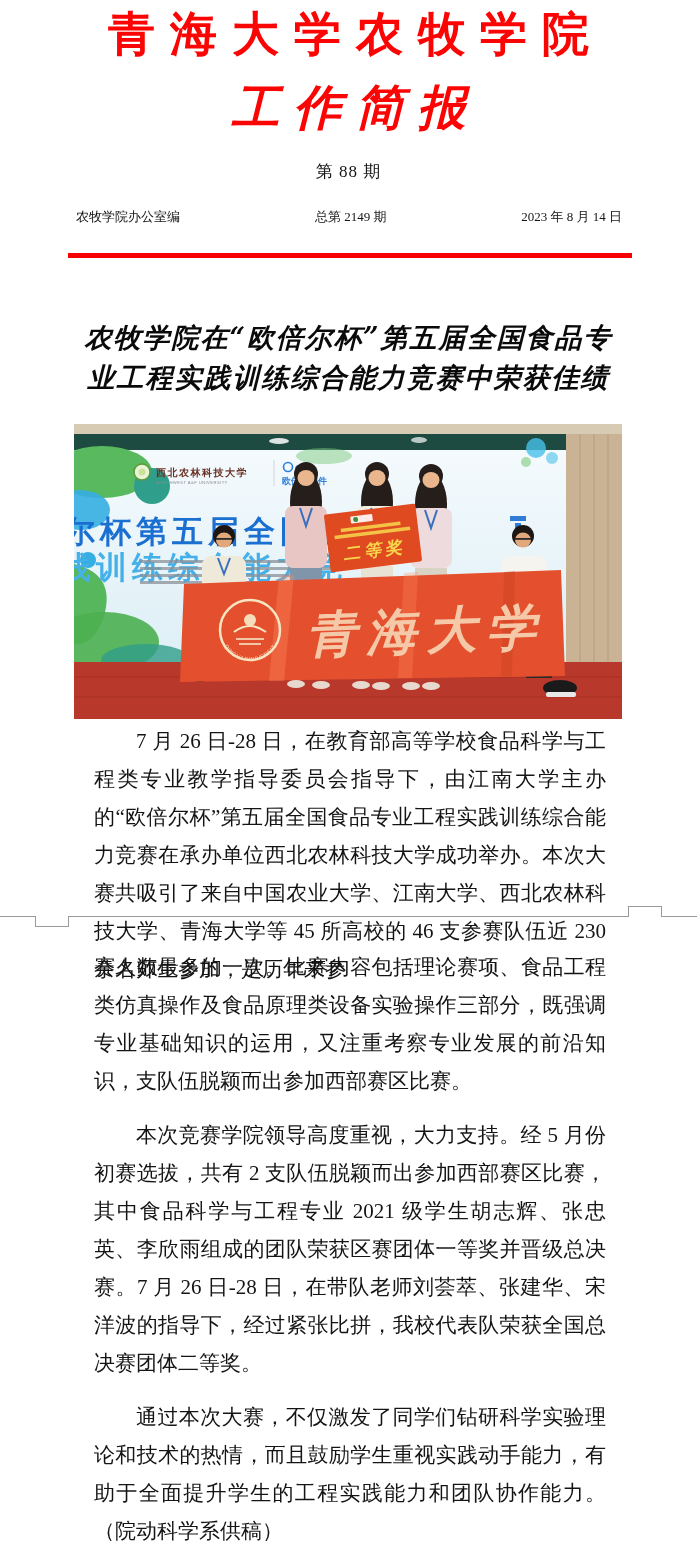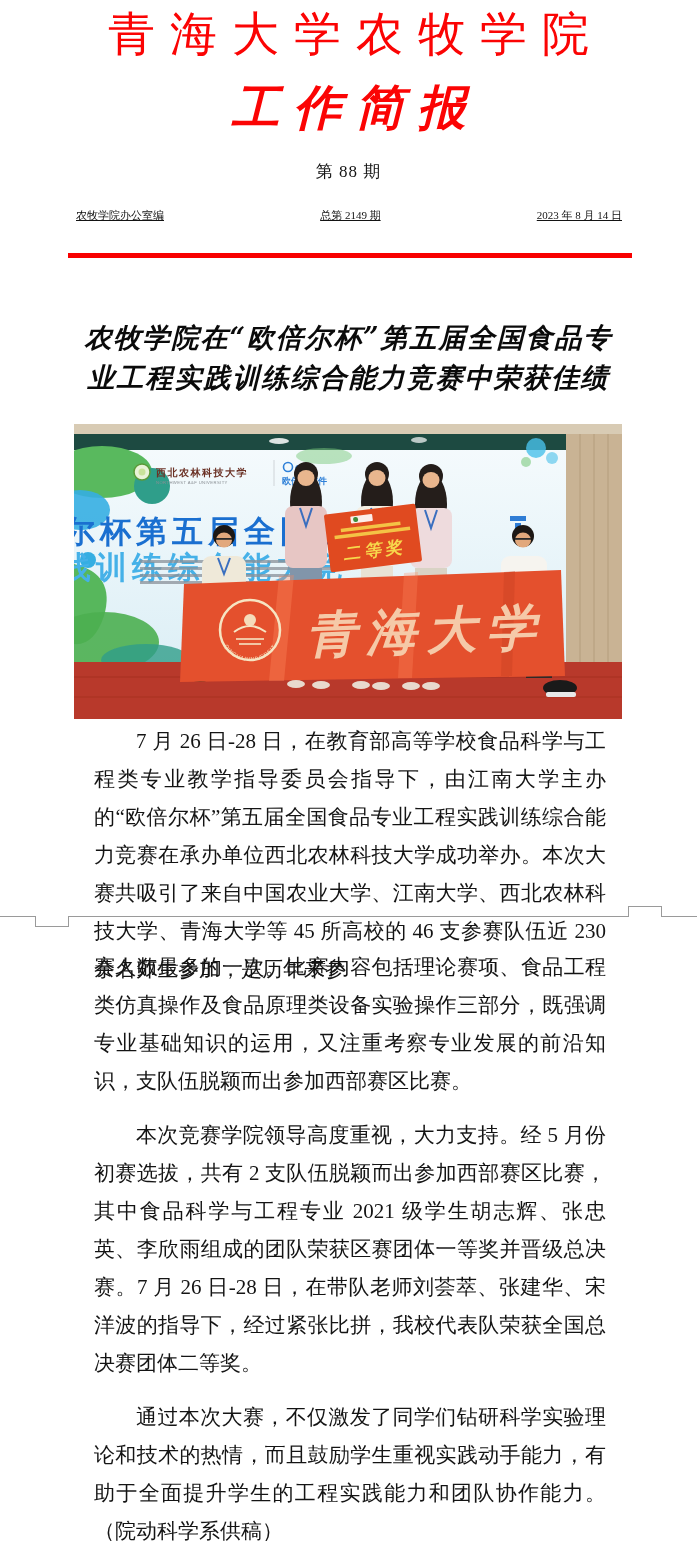--- a/index.html
+++ b/index.html
@@ -3,37 +3,37 @@
 <meta charset="utf-8">
 <style>
   html,body{margin:0;padding:0;background:#ffffff;}
   .page{
     position:relative;width:697px;height:1541px;background:#ffffff;
     font-family:"Liberation Serif",serif;color:#141414;overflow:hidden;
   }
   
   .org-title{
     position:absolute;top:2px;left:0;width:697px;text-align:center;
-    font-size:47px;font-weight:normal;color:#fb0404;letter-spacing:15px;
+    font-size:47px;font-weight:bold;color:#fb0404;letter-spacing:15px;
     padding-left:15px;box-sizing:border-box;line-height:64px;
     font-family:"Liberation Serif",serif;
   }
   .bulletin-title{
     position:absolute;top:80px;left:0;width:697px;text-align:center;
     font-size:48px;font-weight:bold;font-style:italic;color:#fb0404;
     letter-spacing:14px;padding-left:14px;box-sizing:border-box;line-height:54px;
     font-family:"DejaVu Serif",cursive;
   }
   .issue-line{
     position:absolute;top:160px;left:0;width:697px;text-align:center;
     font-size:17px;letter-spacing:1px;
   }
   .info-row{
     position:absolute;top:208px;left:76px;width:546px;
-    display:flex;justify-content:space-between;font-size:11px;text-decoration:underline;
+    display:flex;justify-content:space-between;font-size:13px;
   }
   .red-rule{
     position:absolute;top:253px;left:68px;width:564px;height:5px;background:#f80000;
   }
   
   .article-title{
     position:absolute;top:278px;left:30px;width:637px;text-align:center;
     font-size:27px;font-weight:bold;font-style:italic;color:#0a0a0a;
     line-height:40px;letter-spacing:2px;
     font-family:"DejaVu Serif",cursive;

